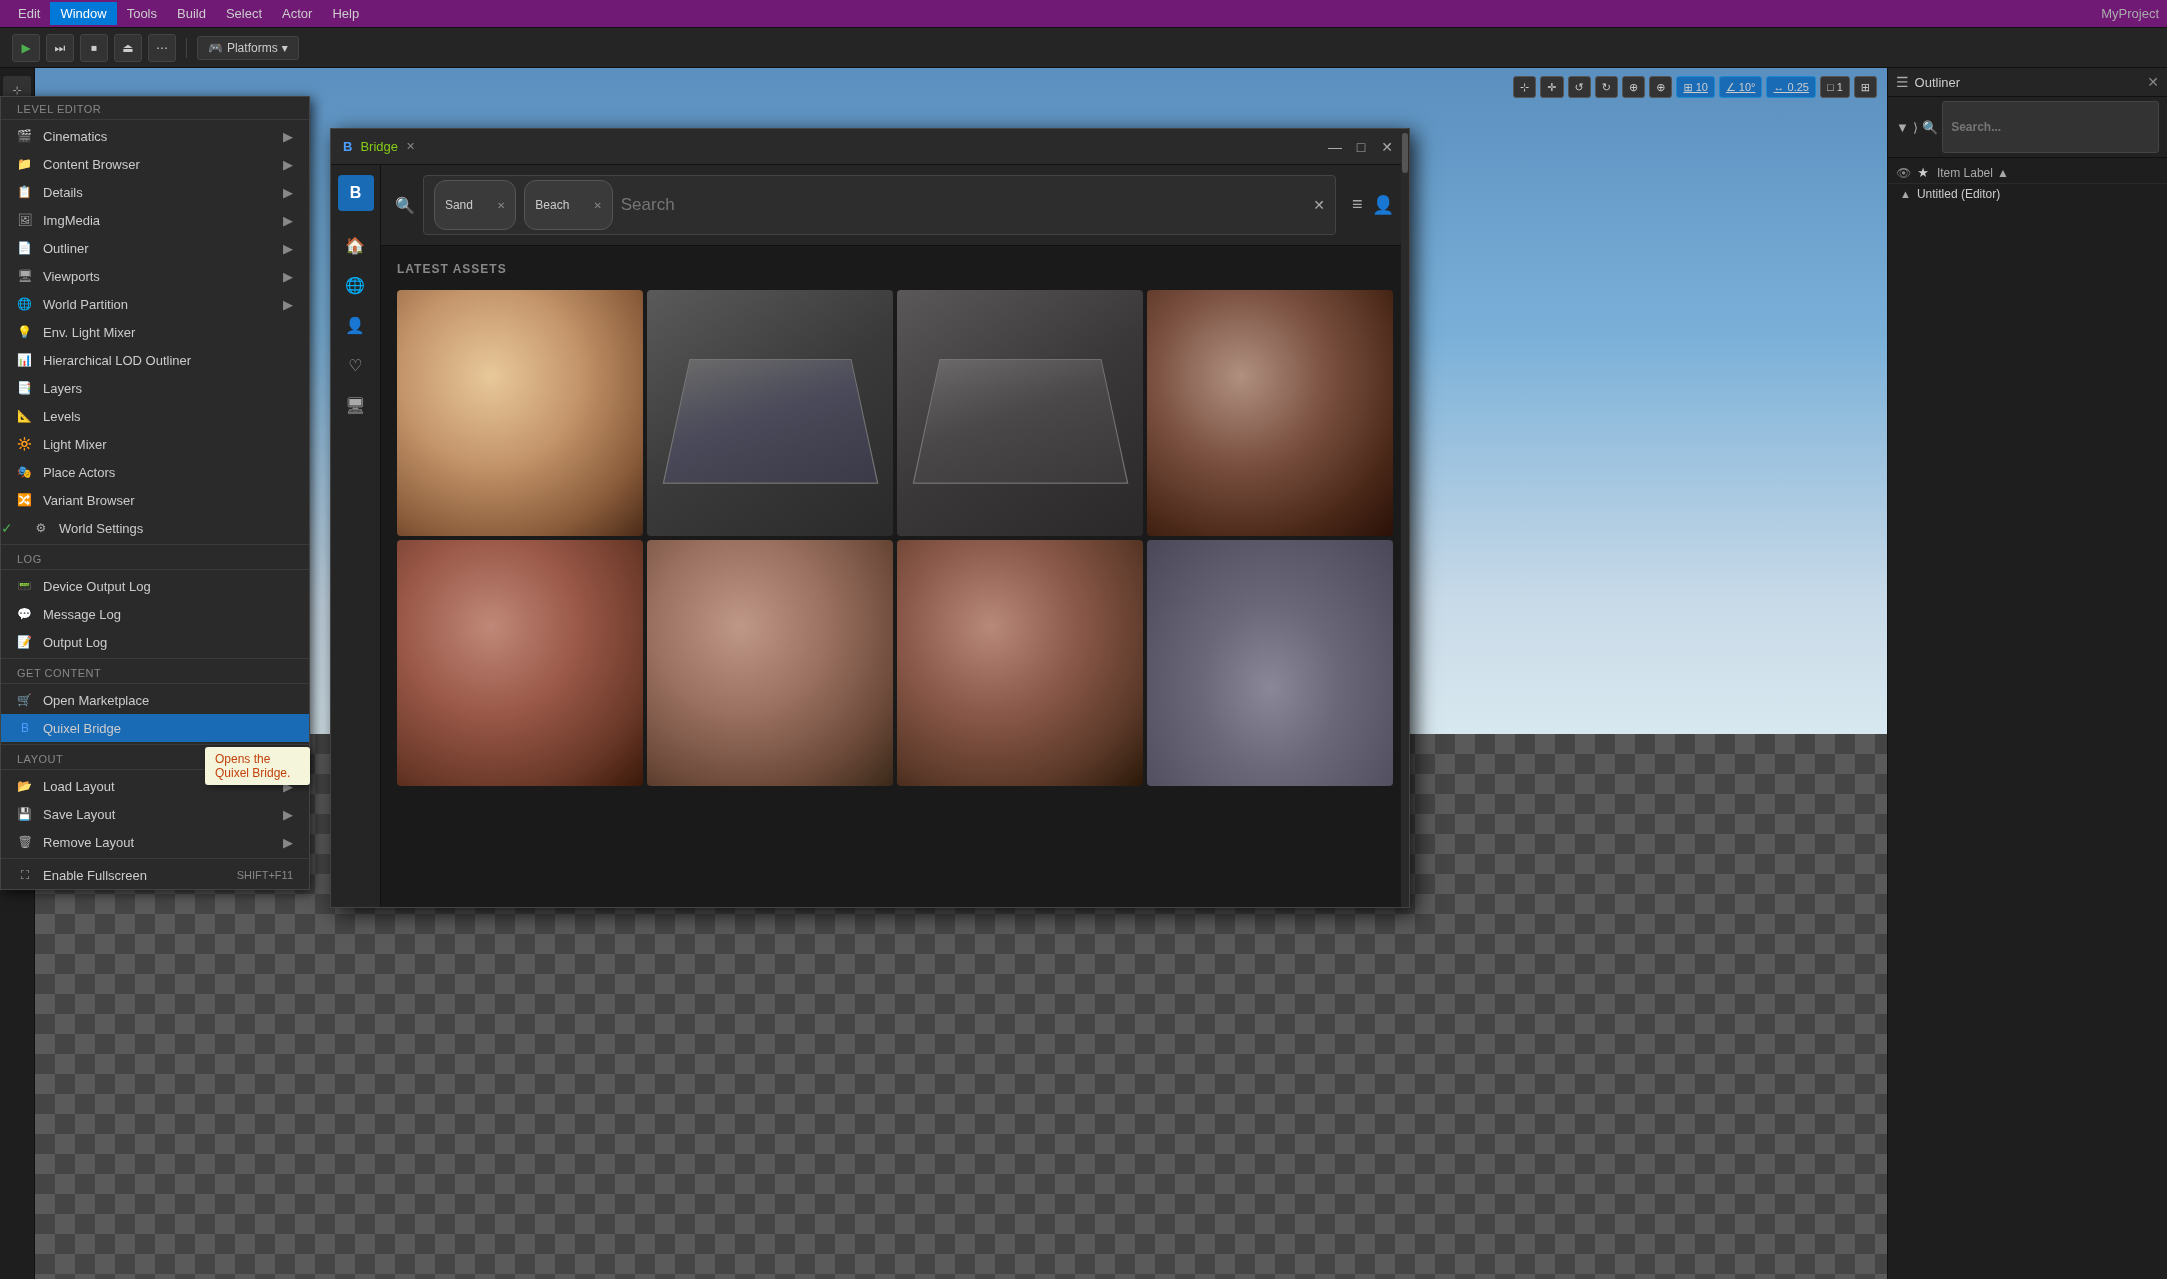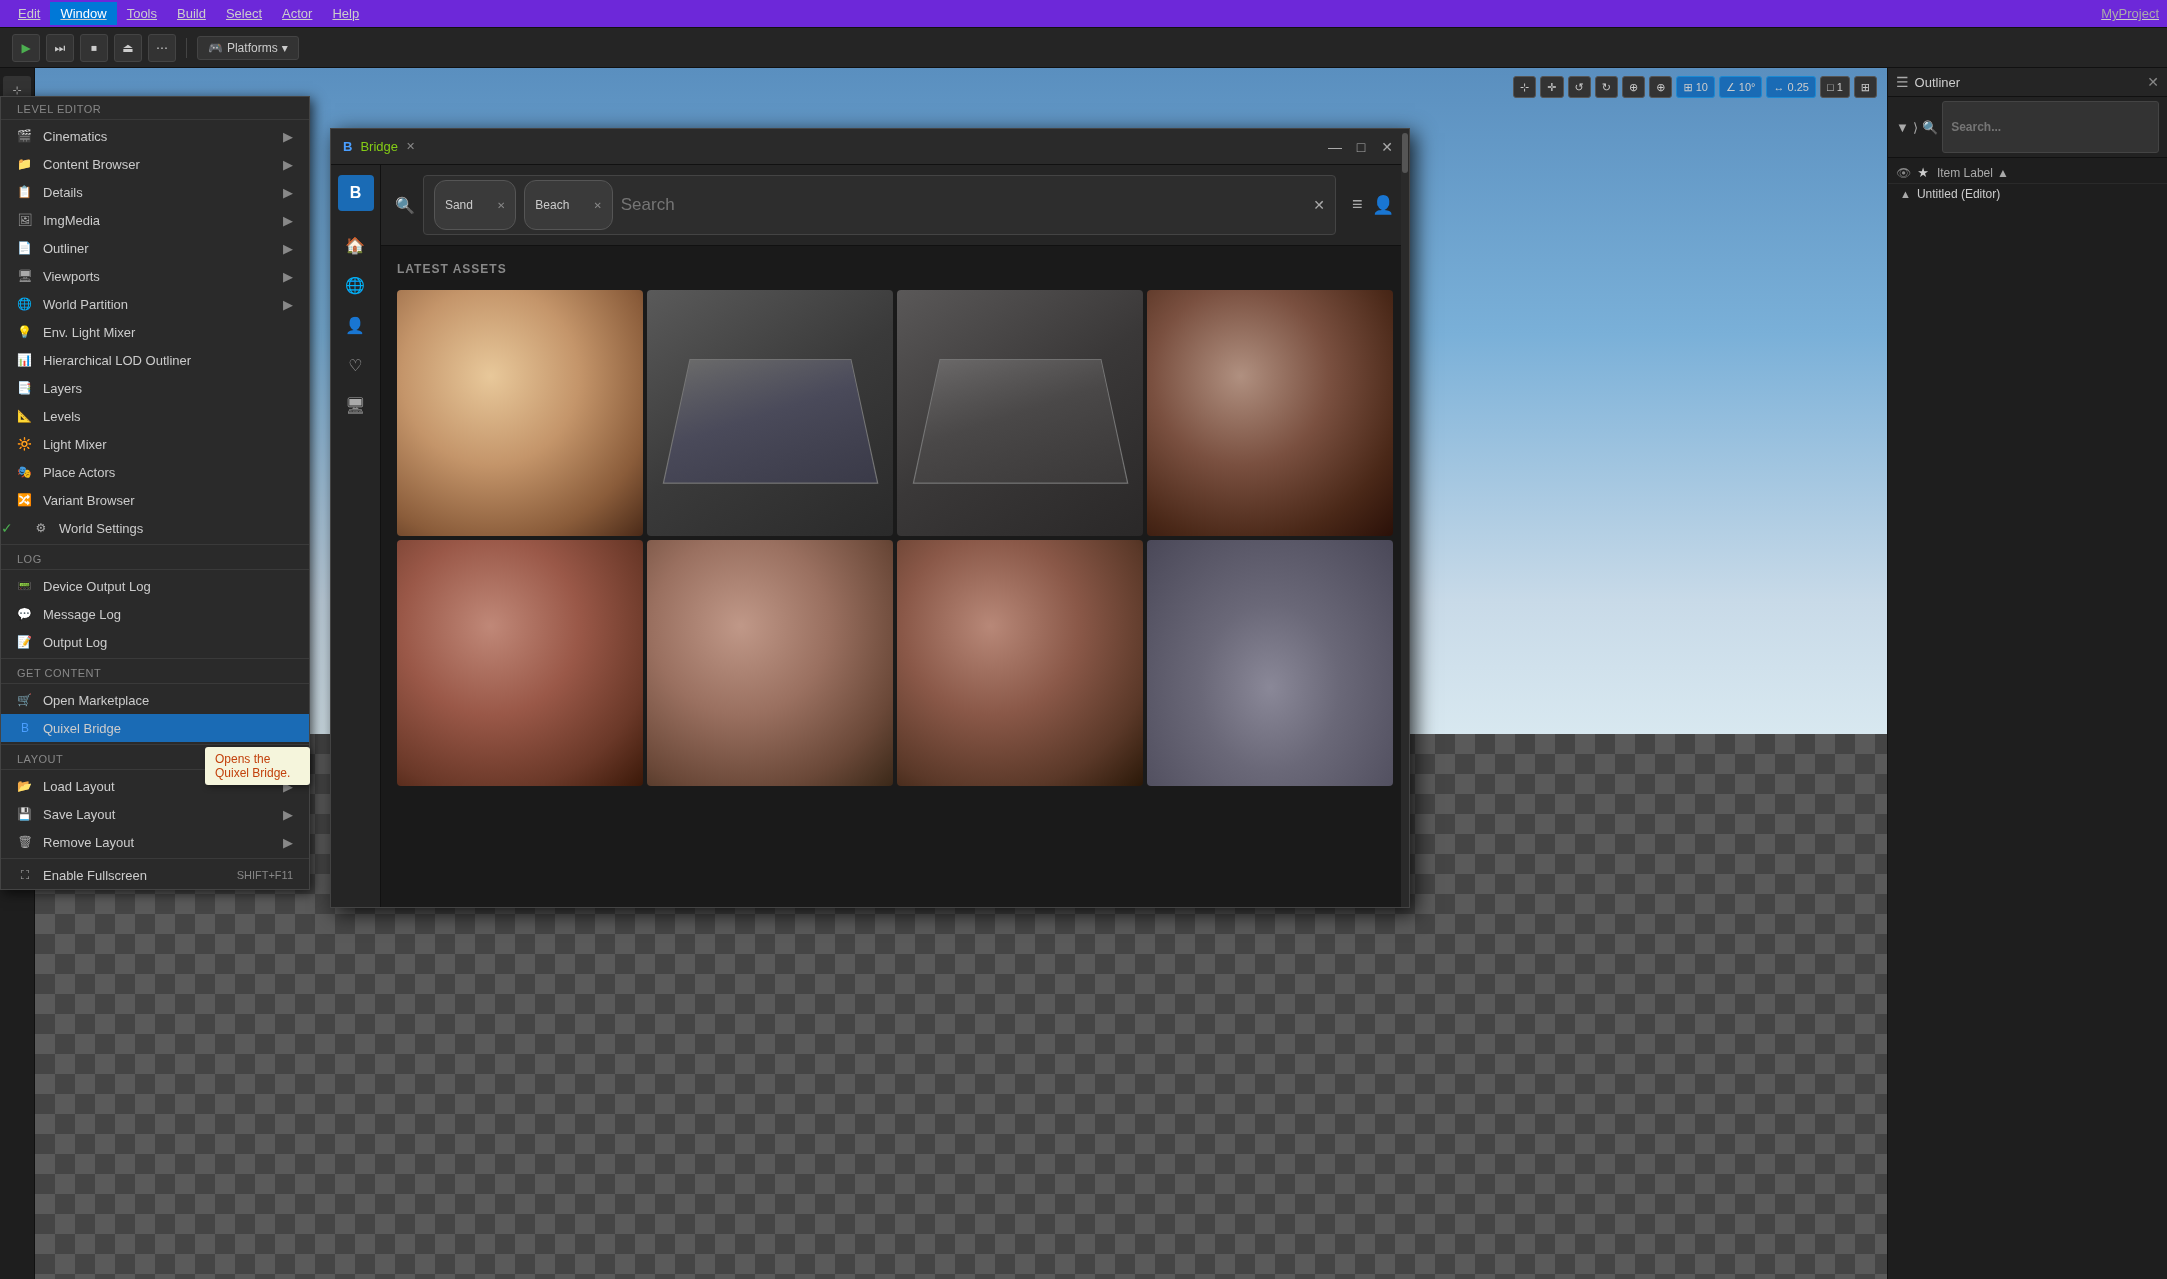--- a/index.html
+++ b/index.html
@@ -11,27 +11,26 @@
       font-size: 13px;
       color: #cccccc;
       overflow: hidden;
       position: relative;
     }
 
     
     .menu-bar {
       display: flex;
       align-items: center;
-      background: #6d28d9;
+      background: #701a75;
       height: 28px;
       border-bottom: 1px solid #111;
       padding: 0 8px;
       position: relative;
       z-index: 100;
-      text-decoration: underline;
     }
     .menu-bar-item {
       padding: 4px 10px;
       color: #ccc;
       cursor: pointer;
       font-size: 13px;
     }
     .menu-bar-item.active { background: #0078d7; color: #fff; }
     .menu-bar-project {
       margin-left: auto;
@@ -124,21 +123,21 @@
       background: #333;
       border: 1px solid #555;
       border-radius: 3px;
       color: #ccc;
       font-size: 11px;
       padding: 2px 6px;
       cursor: pointer;
       height: 22px;
       display: flex; align-items: center; gap: 2px;
     }
-    .vp-ctrl-btn.blue { background: #1a6bb5; border-color: #1a8ad4; }
+    .vp-ctrl-btn.blue { background: #1a6bb5; border-color: #1a8ad4; text-decoration: underline; }
 
     
     .dropdown-overlay {
       position: absolute;
       top: 28px;
       left: 0;
       z-index: 200;
     }
     .dropdown-menu {
       background: #2a2a2a;

